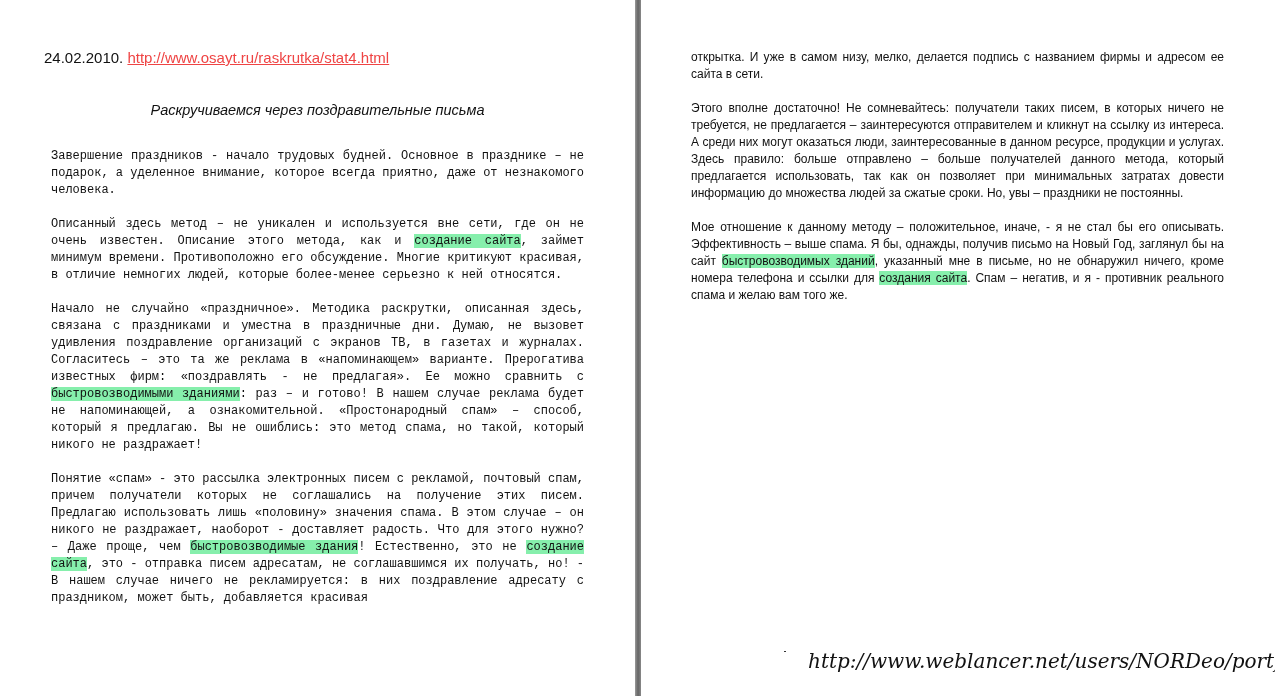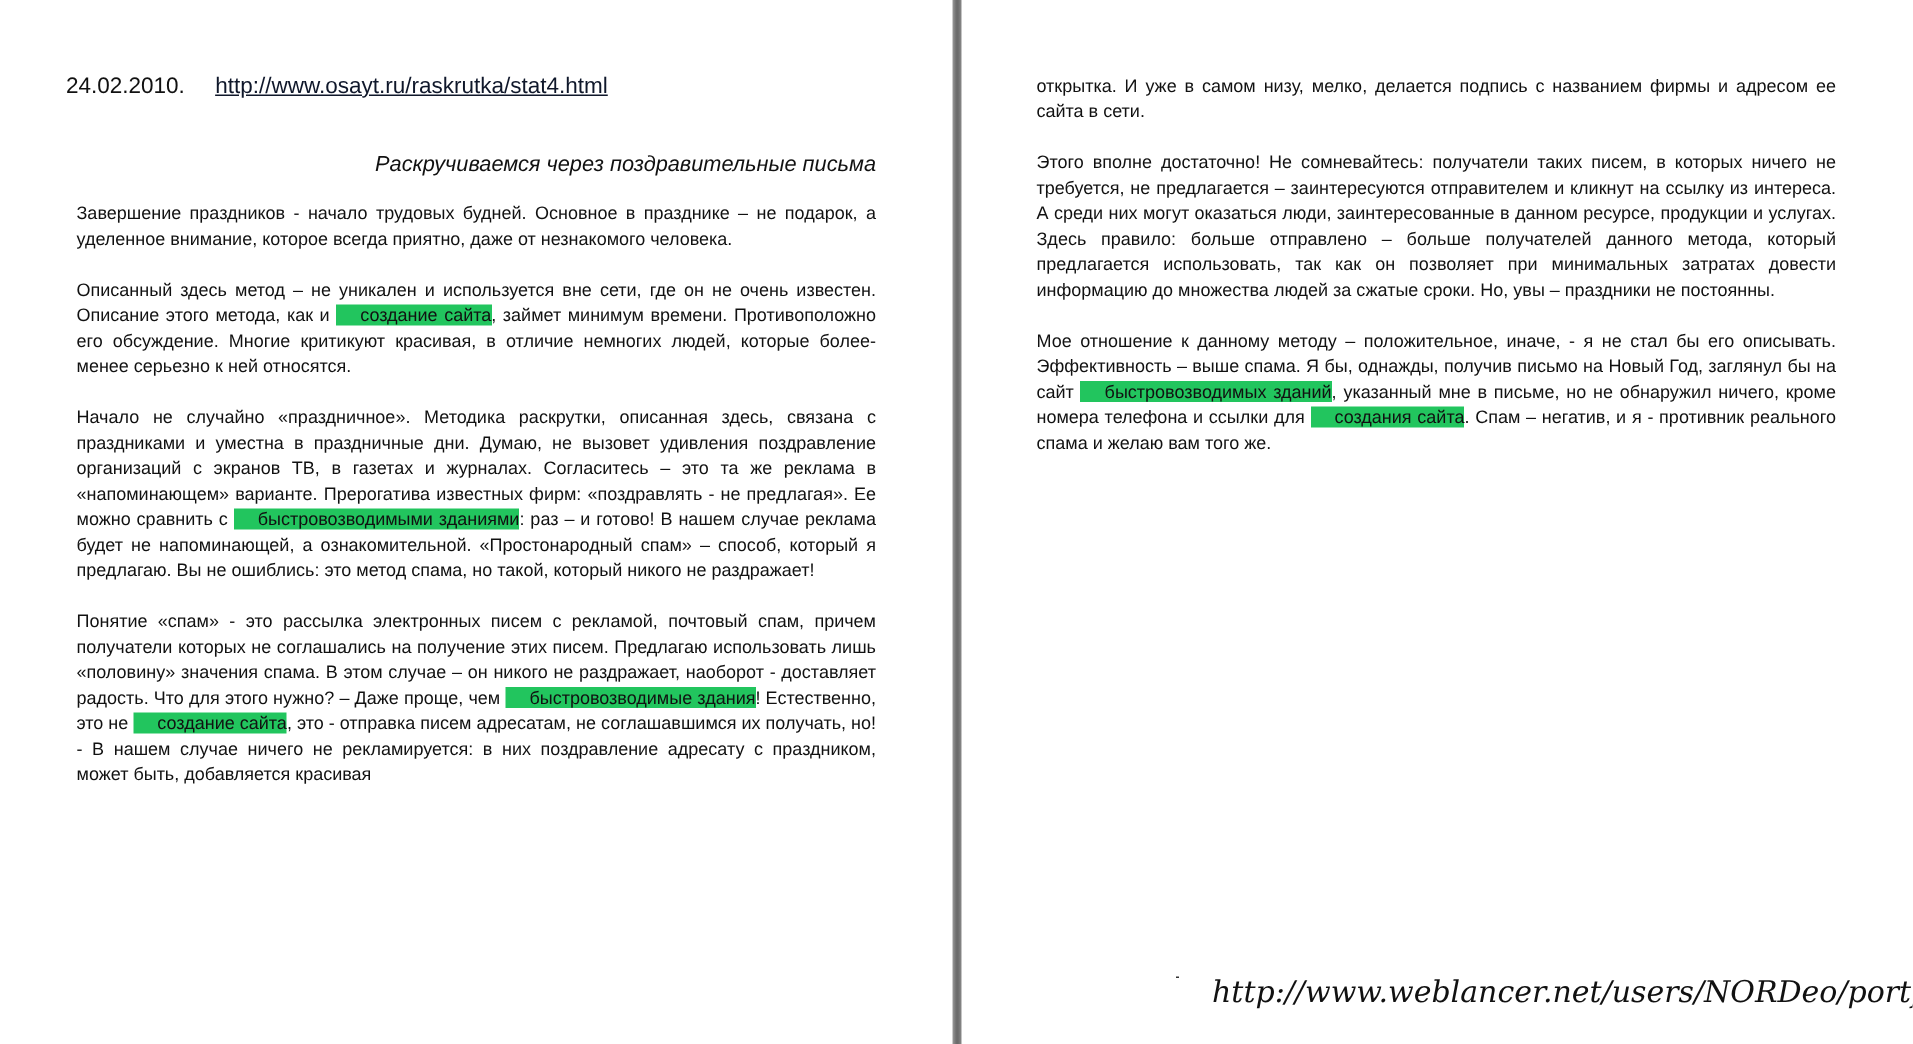--- a/index.html
+++ b/index.html
@@ -13,30 +13,30 @@
   .page-left { left:0; width:636px; }
   .page-right { left:642px; width:633px; }
   .divider {
     position:absolute; left:635px; top:0; width:6px; height:696px;
     background:linear-gradient(to right,#9a9a9a,#6e6e6e 40%,#6a6a6a 60%,#8a8a8a);
   }
   .source-line {
     position:absolute; left:44px; top:49px;
     font-size:15px; line-height:18px; white-space:nowrap;
   }
-  .source-line a { color:#0f172a; text-decoration:underline;margin-left:16px; }
+  .source-line a { color:#ef4444; text-decoration:underline; }
   .title {
     position:absolute; left:51px; width:533px; top:101px;
-    text-align:right; font-style:italic; font-size:14.5px; line-height:18px;
+    text-align:center; font-style:italic; font-size:14.5px; line-height:18px;
   }
   .col { position:absolute; font-size:12px; line-height:17px; text-align:justify; }
-  .col-left { left:51px; width:533px; top:134px; }
+  .col-left { left:51px; width:533px; top:148px;font-family:Liberation Mono, monospace; }
   .col-right { left:49px; width:533px; top:49px; }
   .col p { margin:0 0 17px 0; }
-  .hl { background:#22c55e;padding-left:16px; }
+  .hl { background:#86efac; }
   .signature {
     position:absolute; left:808px; top:646px;
     font-family:"DejaVu Serif", serif; font-style:italic;
     font-size:20px; line-height:30px; color:#111; white-space:nowrap;
   }
   .dot { position:absolute; left:784px; top:651px; width:2px; height:1px; background:#333; }
 </style>
 </head>
 <body>
 

